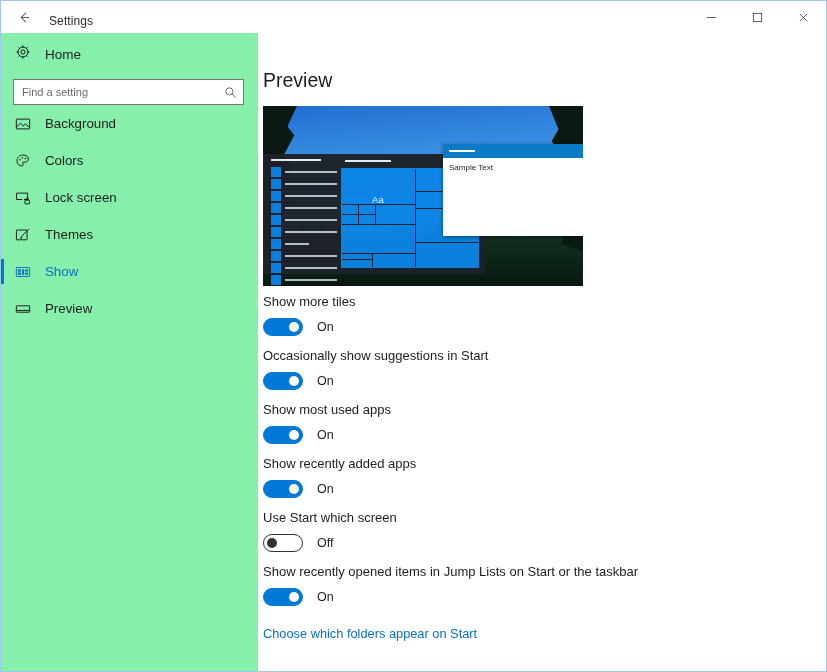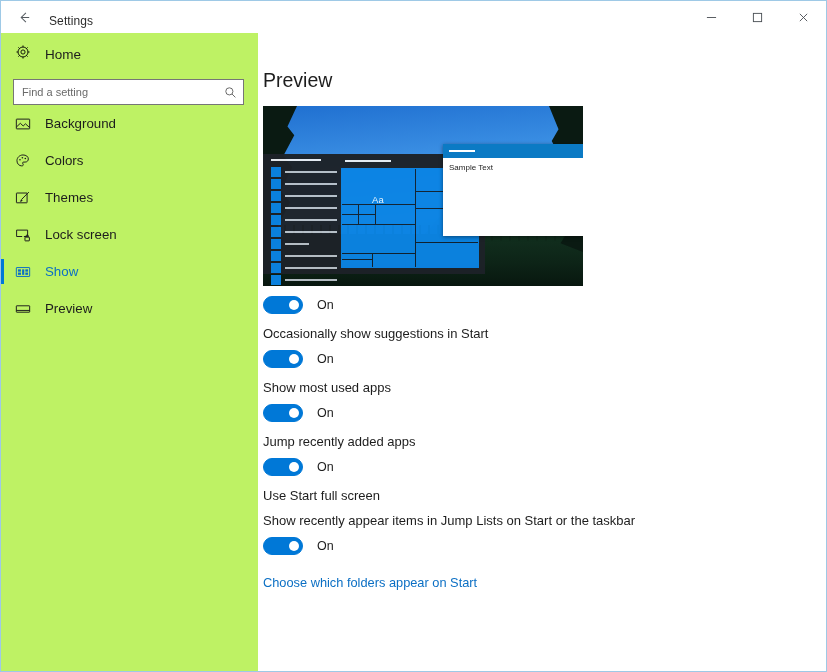--- a/index.html
+++ b/index.html
@@ -63,21 +63,21 @@
   
   #body-area {
     display: flex;
     height: 640px;
   }
 
   
   #sidebar {
     width: 257px;
     flex: none;
-    background: #bef264;
+    background: #86efac;
     padding-top: 6px;
     position: relative;
   }
 
   #home-row {
     display: flex;
     align-items: center;
     height: 30px;
     padding-left: 14px;
     margin-bottom: 10px;
@@ -398,38 +398,38 @@
             <circle cx="8.3" cy="5.3" r=".9" fill="currentColor" stroke="none"></circle>
             <circle cx="11.6" cy="6.2" r=".9" fill="currentColor" stroke="none"></circle>
           </svg>
         </span>
         <span class="nav-label">Colors</span>
       </div>
 
       <div class="nav-item">
         <span class="nav-ico">
           <svg width="16" height="16" viewBox="0 0 18 18" fill="none" stroke="currentColor" stroke-width="1.1">
-            <rect x="1.6" y="3.4" width="12" height="11" rx=".4"></rect>
-            <path d="M15.6 2.3L7.4 10.6"></path>
-            <path d="M6.2 11.8l1.1-1.3 1.3 1.1-1.2 1.2-2 .5z" fill="currentColor" stroke="none"></path>
-          </svg>
-        </span>
-        <span class="nav-label">Themes</span>
-      </div>
-
-      <div class="nav-item">
-        <span class="nav-ico">
-          <svg width="16" height="16" viewBox="0 0 18 18" fill="none" stroke="currentColor" stroke-width="1.1">
             <path d="M1.8 3.5h12.4v7.2H10"></path>
             <path d="M1.8 3.5v7.2h6.3"></path>
             <rect x="11.2" y="11.4" width="5" height="4.2" rx=".4"></rect>
             <path d="M12.5 11.3v-1.2a1.2 1.2 0 012.4 0v1.2"></path>
           </svg>
         </span>
         <span class="nav-label">Lock screen</span>
+      </div>
+
+      <div class="nav-item">
+        <span class="nav-ico">
+          <svg width="16" height="16" viewBox="0 0 18 18" fill="none" stroke="currentColor" stroke-width="1.1">
+            <rect x="1.6" y="3.4" width="12" height="11" rx=".4"></rect>
+            <path d="M15.6 2.3L7.4 10.6"></path>
+            <path d="M6.2 11.8l1.1-1.3 1.3 1.1-1.2 1.2-2 .5z" fill="currentColor" stroke="none"></path>
+          </svg>
+        </span>
+        <span class="nav-label">Themes</span>
       </div>
 
       <div class="nav-item selected">
         <span class="nav-ico">
           <svg width="16" height="16" viewBox="0 0 18 18" fill="none" stroke="currentColor" stroke-width="1.1">
             <rect x="1.5" y="4" width="15" height="10" rx=".4"></rect>
             <rect x="3.3" y="6" width="3.4" height="2.6" fill="currentColor" stroke="none"></rect>
             <rect x="3.3" y="9.6" width="3.4" height="2.6" fill="currentColor" stroke="none"></rect>
             <rect x="8" y="6" width="2.4" height="6.2" fill="currentColor" stroke="none"></rect>
             <rect x="11.6" y="6" width="3.1" height="2.6" fill="currentColor" stroke="none"></rect>
@@ -537,20 +537,21 @@
           </div>
           <div id="sample-body">
             <div id="sample-text">Sample Text</div>
           </div>
         </div>
       </div>
 
       <div id="settings-list">
 
         <div class="setting-block">
+          <div class="setting-label">Show more tiles</div>
           <div class="toggle-row">
             <div class="toggle on">
                 <span class="knob"></span>
               </div>
             <span class="toggle-state">On</span>
           </div>
         </div>
 
         <div class="setting-block">
           <div class="setting-label">Occasionally show suggestions in Start</div>
@@ -566,35 +567,41 @@
           <div class="setting-label">Show most used apps</div>
           <div class="toggle-row">
             <div class="toggle on">
                 <span class="knob"></span>
               </div>
             <span class="toggle-state">On</span>
           </div>
         </div>
 
         <div class="setting-block">
-          <div class="setting-label">Jump recently added apps</div>
+          <div class="setting-label">Show recently added apps</div>
           <div class="toggle-row">
             <div class="toggle on">
                 <span class="knob"></span>
               </div>
             <span class="toggle-state">On</span>
           </div>
         </div>
 
         <div class="setting-block">
-          <div class="setting-label">Use Start full screen</div>
+          <div class="setting-label">Use Start which screen</div>
+          <div class="toggle-row">
+            <div class="toggle off">
+                <span class="knob"></span>
+              </div>
+            <span class="toggle-state">Off</span>
+          </div>
         </div>
 
         <div class="setting-block">
-          <div class="setting-label">Show recently appear items in Jump Lists on Start or the taskbar</div>
+          <div class="setting-label">Show recently opened items in Jump Lists on Start or the taskbar</div>
           <div class="toggle-row">
             <div class="toggle on">
                 <span class="knob"></span>
               </div>
             <span class="toggle-state">On</span>
           </div>
         </div>
 
         <a id="folders-link" href="#">Choose which folders appear on Start</a>
       </div>

